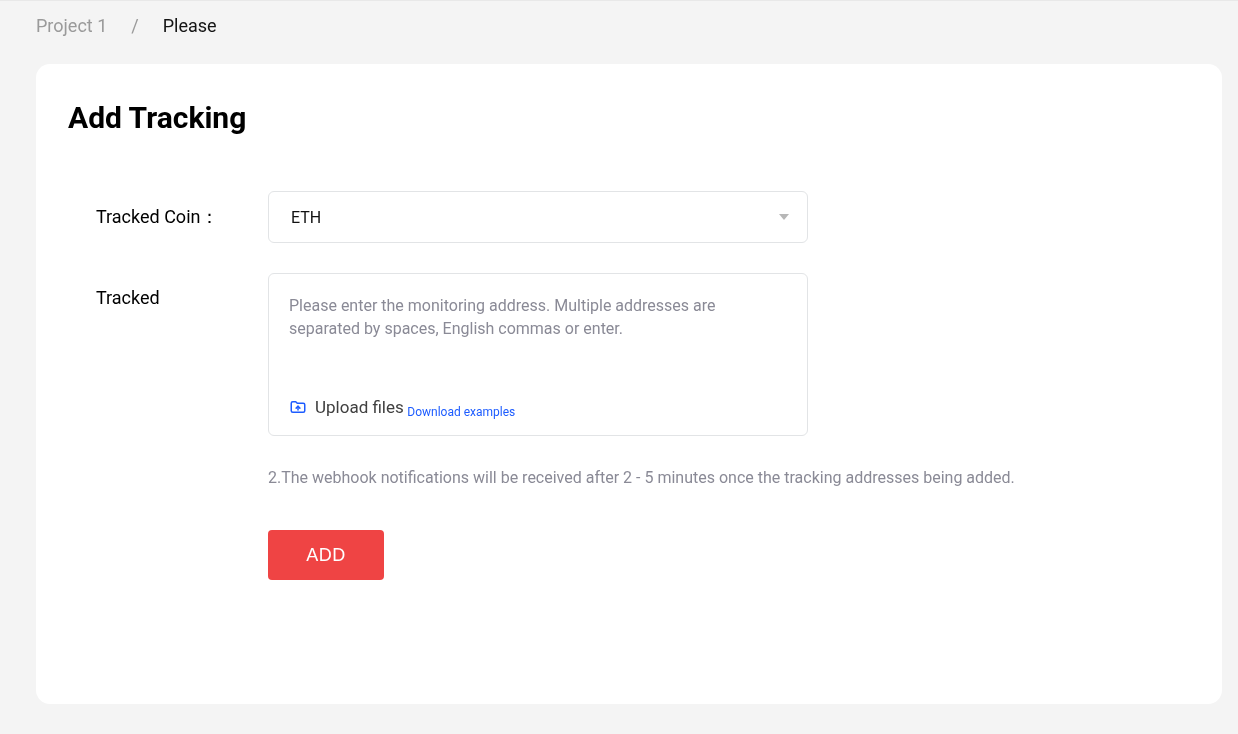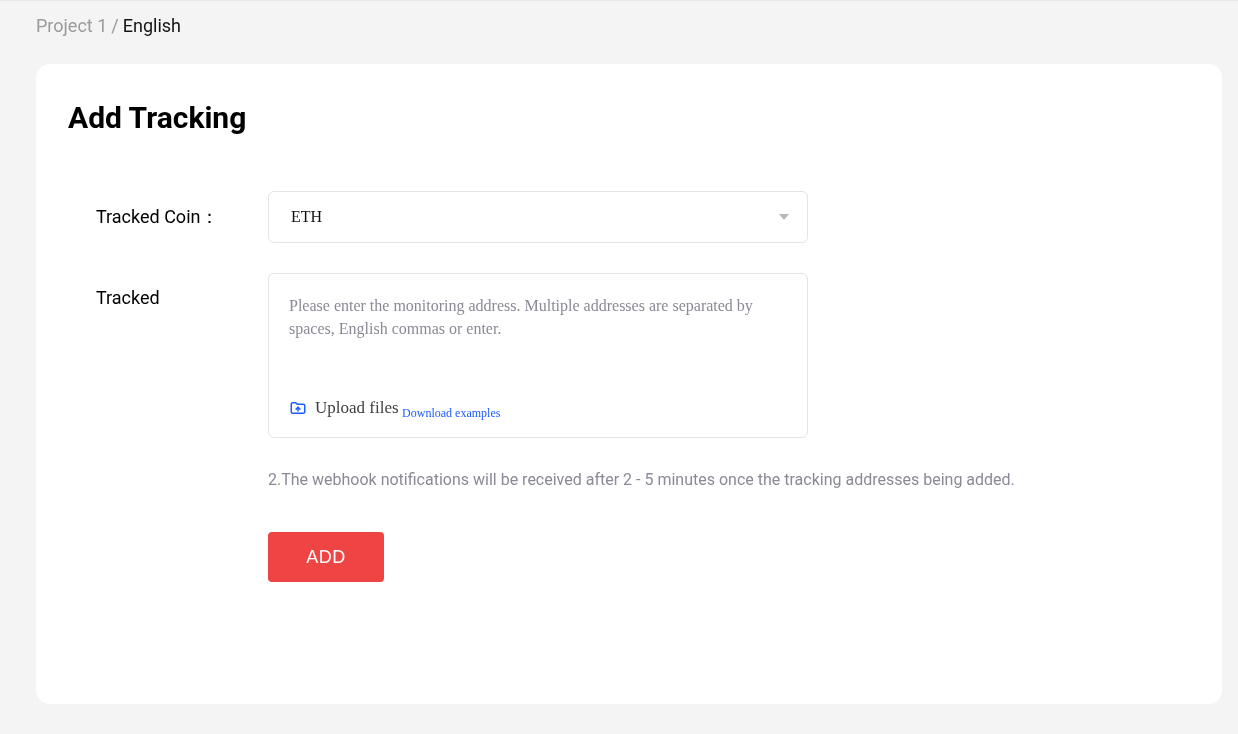--- a/index.html
+++ b/index.html
@@ -12,21 +12,21 @@
     .page {
       width: 1238px;
       height: 734px;
       background: #f4f4f4;
       position: relative;
       border-top: 1px solid #e8e8e8;
     }
     .breadcrumb {
       display: flex;
       align-items: center;
-      gap: 4px;
+      gap: 24px;
       padding: 14px 36px 14px 36px;
       font-size: 18px;
     }
     .breadcrumb .bc-item { color: #9a9a9a; }
     .breadcrumb .bc-sep { color: #9a9a9a; }
     .breadcrumb .bc-current { color: #141414; }
     .card {
       background: #fff;
       border-radius: 14px;
       margin: 14px 16px 0 36px;
@@ -47,21 +47,20 @@
     .form-label {
       width: 200px;
       flex: 0 0 200px;
       font-size: 18px;
       color: #000;
       padding-top: 14px;
       padding-left: 28px;
     }
     .form-control {
       flex: 1;
-      font-family: Liberation Serif, serif;
     }
     .select-wrap {
       width: 540px;
       height: 52px;
       border: 1px solid #e2e4e6;
       border-radius: 6px;
       display: flex;
       align-items: center;
       padding: 0 18px 0 22px;
       justify-content: space-between;
@@ -148,21 +147,21 @@
     }
   </style>
 </head>
 <body>
 
 <div class="page">
 
   <nav class="breadcrumb">
     <span class="bc-item">Project 1</span>
     <span class="bc-sep">/</span>
-    <span class="bc-current">English</span>
+    <span class="bc-current">Please</span>
   </nav>
 
   <div class="card">
 
     <h1 class="title">Add Tracking</h1>
 
     <div class="form-row">
       <div class="form-label">Tracked Coin：</div>
       <div class="form-control">
         <div class="select-wrap">

